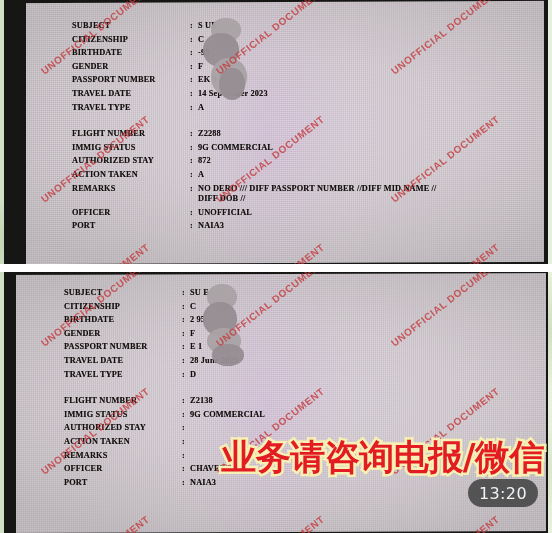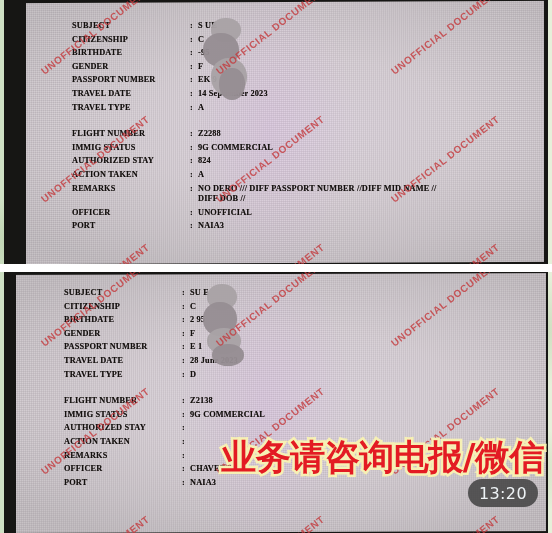--- a/index.html
+++ b/index.html
@@ -225,21 +225,21 @@
           <span class="val">Z2288</span>
         </div>
         <div class="row">
           <span class="lbl">IMMIG STATUS</span>
           <span class="col">:</span>
           <span class="val">9G COMMERCIAL</span>
         </div>
         <div class="row">
           <span class="lbl">AUTHORIZED STAY</span>
           <span class="col">:</span>
-          <span class="val">824</span>
+          <span class="val">872</span>
         </div>
         <div class="row">
           <span class="lbl">ACTION TAKEN</span>
           <span class="col">:</span>
           <span class="val">A</span>
         </div>
         <div class="row" style="height: 24px;">
           <span class="lbl">REMARKS</span>
           <span class="col">:</span>
           <span class="val">NO DERO /// DIFF PASSPORT NUMBER //DIFF MID NAME //</span>

